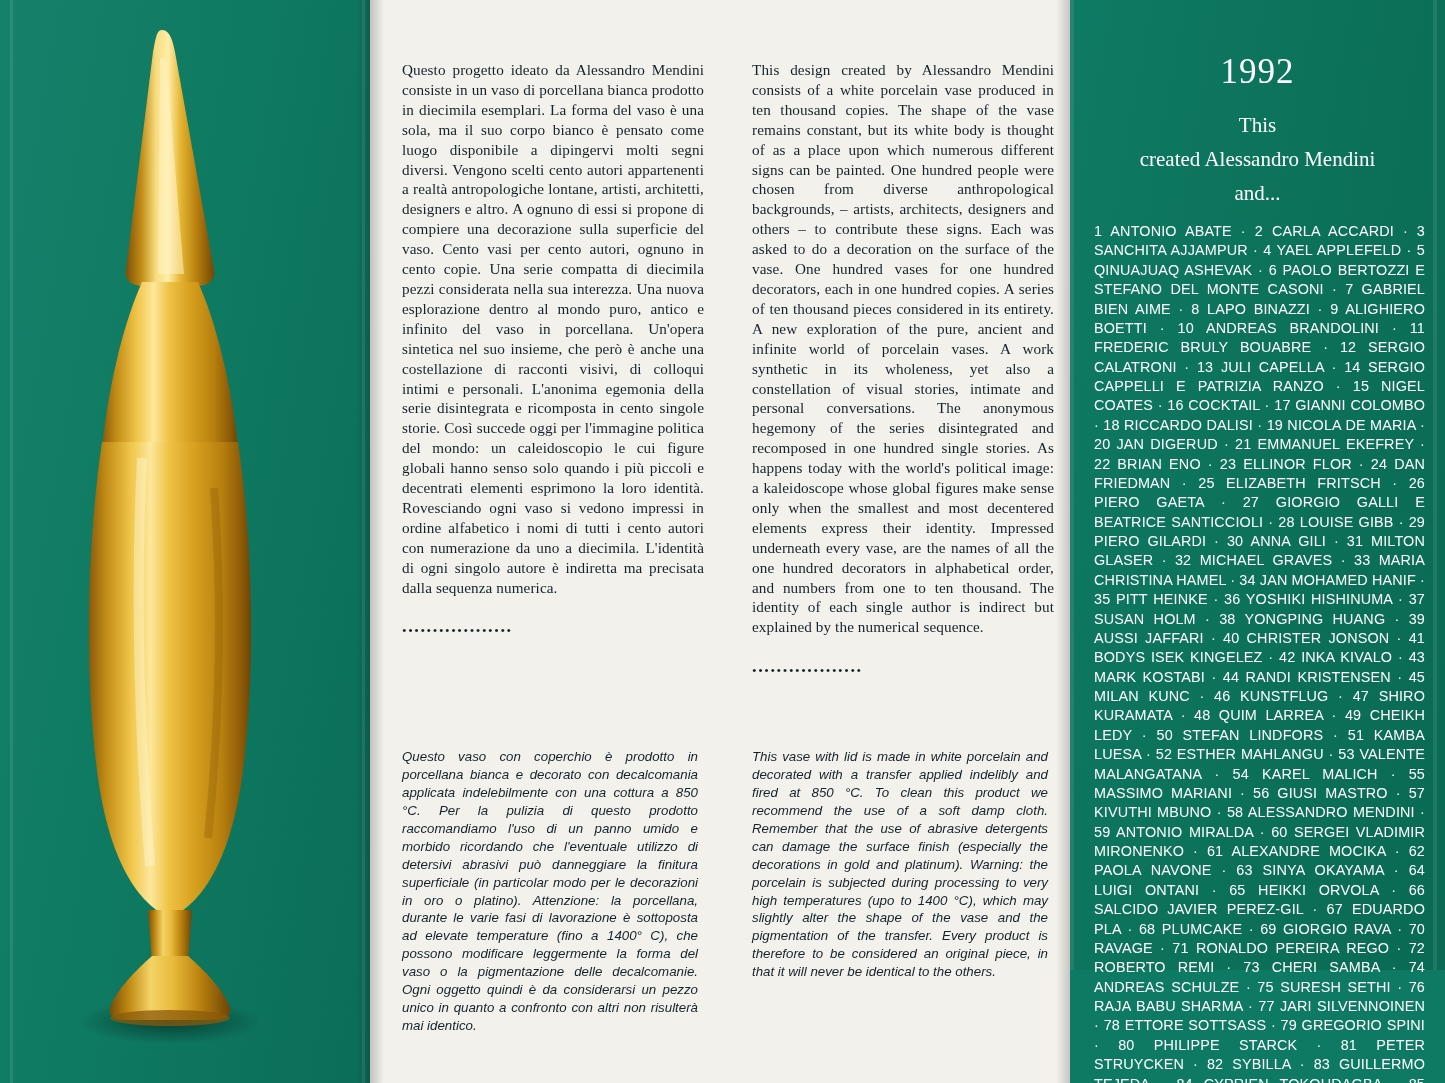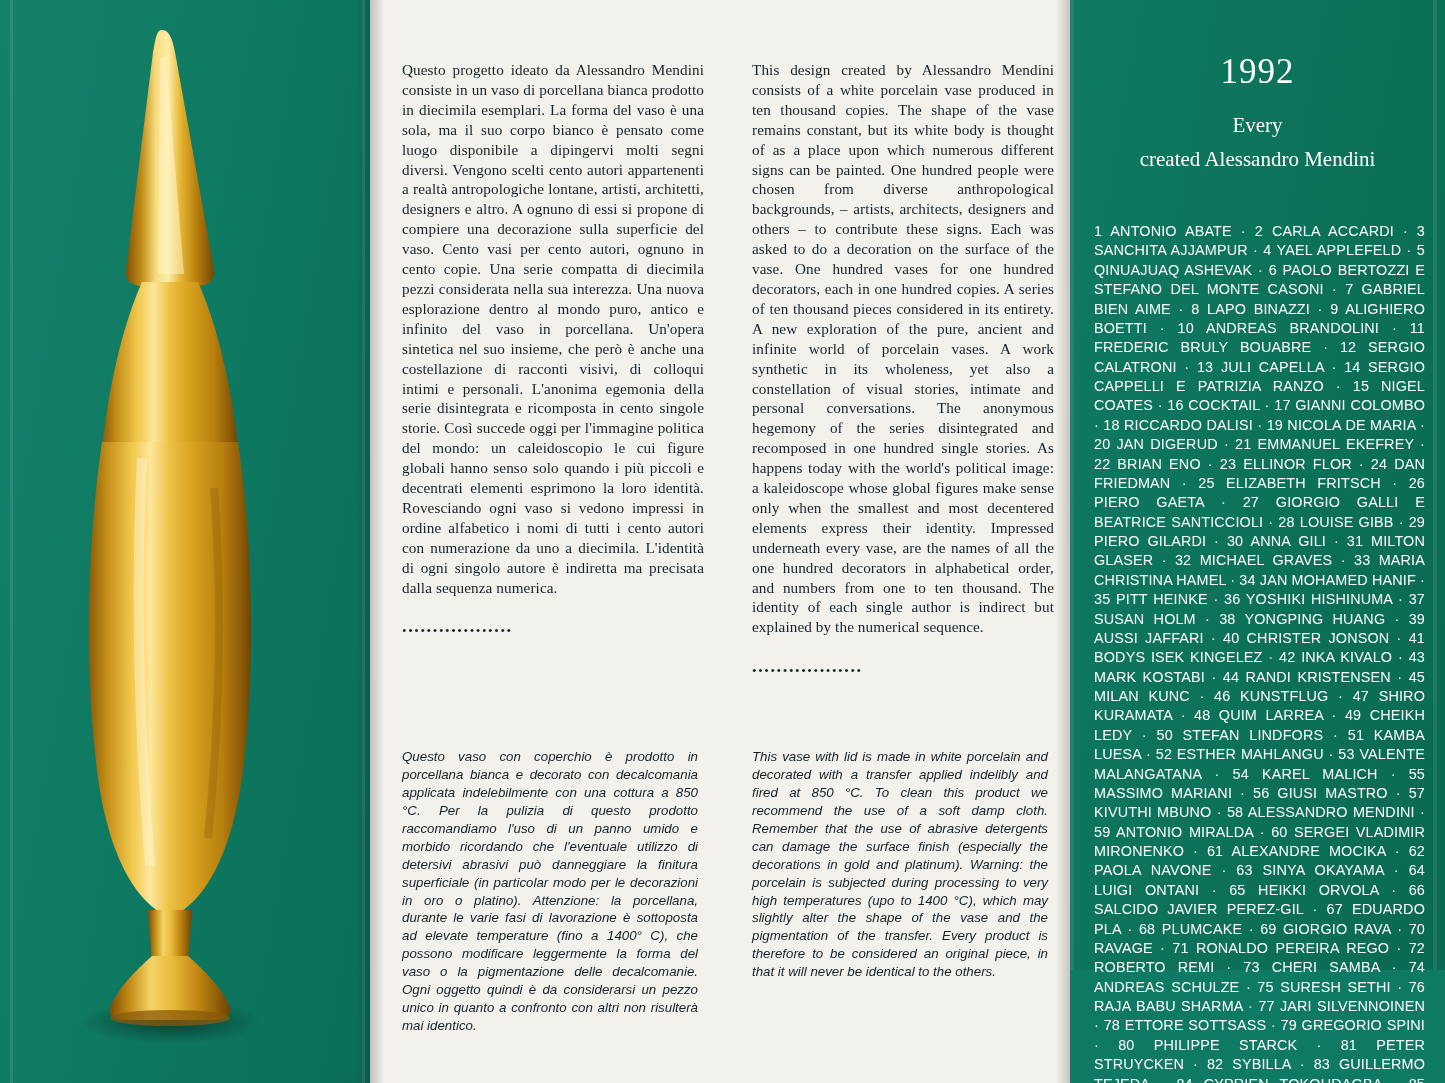--- a/index.html
+++ b/index.html
@@ -232,20 +232,21 @@
     <div class="edge-shadow-r" style="right:0;"></div>
   </div>
 
   <div class="panel-green-right">
     <div class="fold-r" style="left:0;"></div>
     <div class="fold-r" style="right:8px;"></div>
 
     <div class="year">1992</div>
 
     <div class="headline">
-      <div>Every</div>
+      <div>This</div>
       <div>created Alessandro Mendini</div>
+      <div>and...</div>
     </div>
 
     <div class="names">1 ANTONIO ABATE · 2 CARLA ACCARDI · 3 SANCHITA AJJAMPUR · 4 YAEL APPLEFELD · 5 QINUAJUAQ ASHEVAK · 6 PAOLO BERTOZZI E STEFANO DEL MONTE CASONI · 7 GABRIEL BIEN AIME · 8 LAPO BINAZZI · 9 ALIGHIERO BOETTI · 10 ANDREAS BRANDOLINI · 11 FREDERIC BRULY BOUABRE · 12 SERGIO CALATRONI · 13 JULI CAPELLA · 14 SERGIO CAPPELLI E PATRIZIA RANZO · 15 NIGEL COATES · 16 COCKTAIL · 17 GIANNI COLOMBO · 18 RICCARDO DALISI · 19 NICOLA DE MARIA · 20 JAN DIGERUD · 21 EMMANUEL EKEFREY · 22 BRIAN ENO · 23 ELLINOR FLOR · 24 DAN FRIEDMAN · 25 ELIZABETH FRITSCH · 26 PIERO GAETA · 27 GIORGIO GALLI E BEATRICE SANTICCIOLI · 28 LOUISE GIBB · 29 PIERO GILARDI · 30 ANNA GILI · 31 MILTON GLASER · 32 MICHAEL GRAVES · 33 MARIA CHRISTINA HAMEL · 34 JAN MOHAMED HANIF · 35 PITT HEINKE · 36 YOSHIKI HISHINUMA · 37 SUSAN HOLM · 38 YONGPING HUANG · 39 AUSSI JAFFARI · 40 CHRISTER JONSON · 41 BODYS ISEK KINGELEZ · 42 INKA KIVALO · 43 MARK KOSTABI · 44 RANDI KRISTENSEN · 45 MILAN KUNC · 46 KUNSTFLUG · 47 SHIRO KURAMATA · 48 QUIM LARREA · 49 CHEIKH LEDY · 50 STEFAN LINDFORS · 51 KAMBA LUESA · 52 ESTHER MAHLANGU · 53 VALENTE MALANGATANA · 54 KAREL MALICH · 55 MASSIMO MARIANI · 56 GIUSI MASTRO · 57 KIVUTHI MBUNO · 58 ALESSANDRO MENDINI · 59 ANTONIO MIRALDA · 60 SERGEI VLADIMIR MIRONENKO · 61 ALEXANDRE MOCIKA · 62 PAOLA NAVONE · 63 SINYA OKAYAMA · 64 LUIGI ONTANI · 65 HEIKKI ORVOLA · 66 SALCIDO JAVIER PEREZ-GIL · 67 EDUARDO PLA · 68 PLUMCAKE · 69 GIORGIO RAVA · 70 RAVAGE · 71 RONALDO PEREIRA REGO · 72 ROBERTO REMI · 73 CHERI SAMBA · 74 ANDREAS SCHULZE · 75 SURESH SETHI · 76 RAJA BABU SHARMA · 77 JARI SILVENNOINEN · 78 ETTORE SOTTSASS · 79 GREGORIO SPINI · 80 PHILIPPE STARCK · 81 PETER STRUYCKEN · 82 SYBILLA · 83 GUILLERMO TEJEDA · 84 CYPRIEN TOKOUDAGBA · 85 DAGMAR TRINKS · 86 MAURIZIO TURCHET · 87 TWINS SEVEN SEVEN · 88 MASANORI UMEDA · 89 HILDE VEMREN · 90 ROBERT VENTURI · 91 GUIDO VENTURINI · 92 NANDA VIGO · 93 MARA VOCE · 94 ACHARYA VYAKUL · 95 BIRGITTA WATZ · 96 GISBERT WEISS · 97 HANNES WETTSTEIN · 98 Y.A./Y.A. · 99 LEONID YENTUS · 100 RHONDA ZWILLINGER</div>
   </div>
 
 </div>
 
 </body></html>

